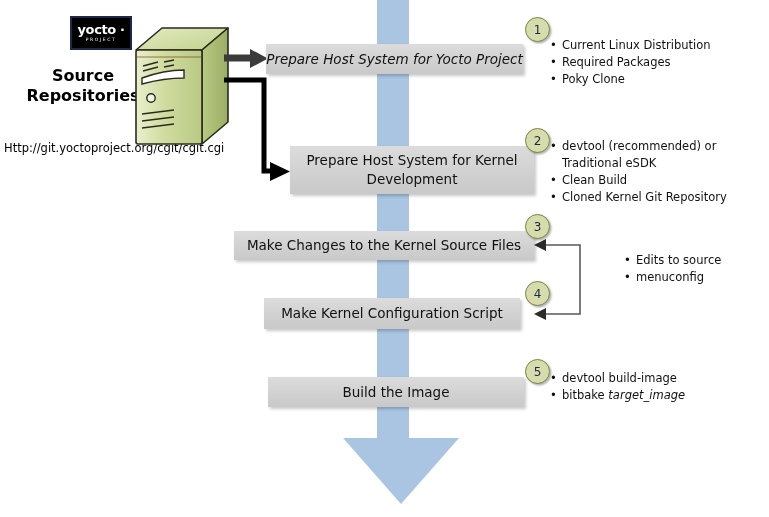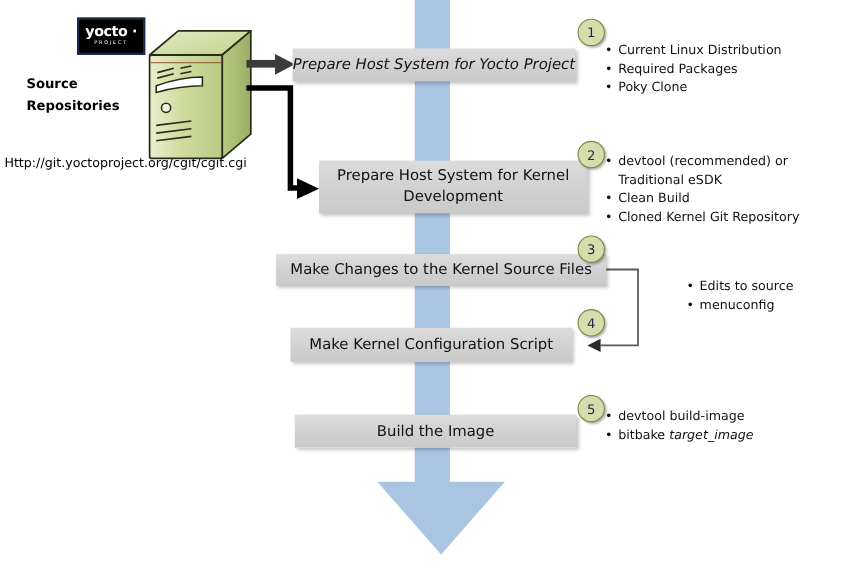--- a/index.html
+++ b/index.html
@@ -14,39 +14,39 @@
             border-top:66px solid #a9c5e2;}
 
   
   .logo{position:absolute;left:70px;top:16px;width:62px;height:34px;background:#000000;
         border:2px solid #1b2a4a;box-sizing:border-box;display:flex;flex-direction:column;
         align-items:center;justify-content:center;}
   .logo .l1{color:#ffffff;font-size:13px;font-weight:bold;letter-spacing:-0.4px;line-height:12px;}
   .logo .l2{color:#ffffff;font-size:4.5px;letter-spacing:1.6px;line-height:7px;}
 
   
-  .srclabel{position:absolute;left:24px;top:66px;width:118px;
-            font-size:12px;font-weight:bold;line-height:20px;color:#000;}
+  .srclabel{position:absolute;left:24px;top:66px;width:118px;text-align:center;
+            font-size:16px;font-weight:bold;line-height:20px;color:#000;}
   .srcurl{position:absolute;left:4px;top:141px;width:230px;font-size:11.5px;color:#000;}
 
   
   .server{position:absolute;left:134px;top:26px;width:96px;height:122px;}
   .server svg{position:absolute;left:0;top:0;}
 
   
   .conn{position:absolute;left:0;top:0;}
 
   
   .pbox{position:absolute;background:linear-gradient(180deg,#dcdcdc 0%,#d2d2d2 50%,#c9c9c9 100%);
         box-shadow:2px 2px 3px rgba(0,0,0,0.22);
         display:flex;align-items:center;justify-content:center;text-align:center;
         font-size:13.5px;color:#111;line-height:19px;}
   .box1{left:266px;top:44px;width:257px;height:30px;font-style:italic;}
   .box2{left:290px;top:146px;width:244px;height:48px;}
-  .box3{left:251px;top:231px;width:300px;height:29px;align-items:center;}
+  .box3{left:234px;top:231px;width:300px;height:29px;align-items:center;}
   .box4{left:264px;top:298px;width:256px;height:31px;}
   .box5{left:268px;top:377px;width:256px;height:30px;}
 
   
   .badge{position:absolute;width:25px;height:25px;border-radius:50%;
          background:#d7dcac;border:1.6px solid #7f8443;box-sizing:border-box;
          box-shadow:1.5px 1.5px 2px rgba(0,0,0,0.3);
          display:flex;align-items:center;justify-content:center;
          font-size:12px;color:#1a2a45;}
   .b1{left:525px;top:17px;}

